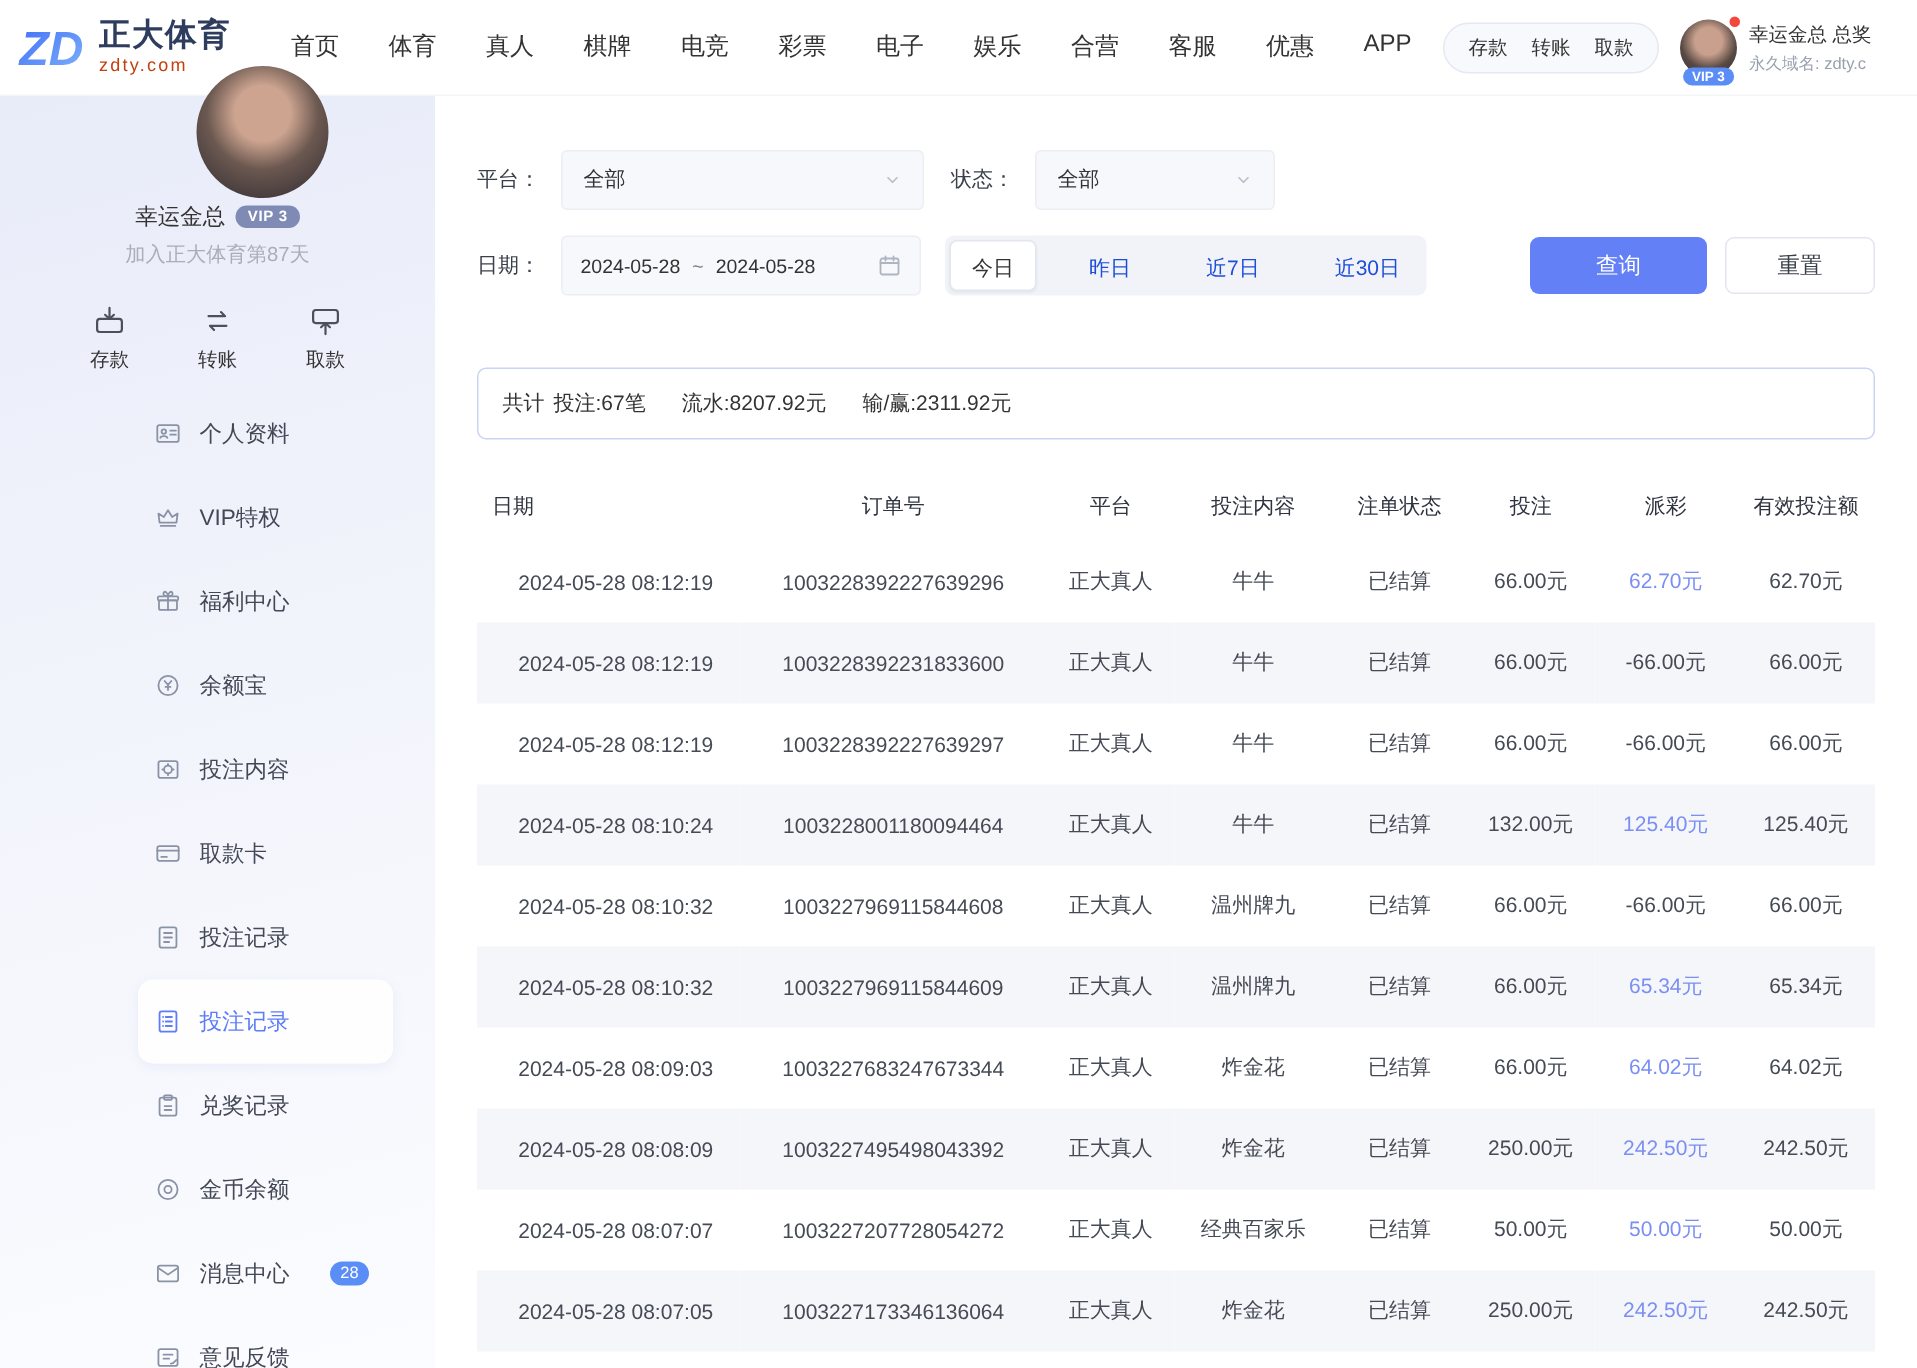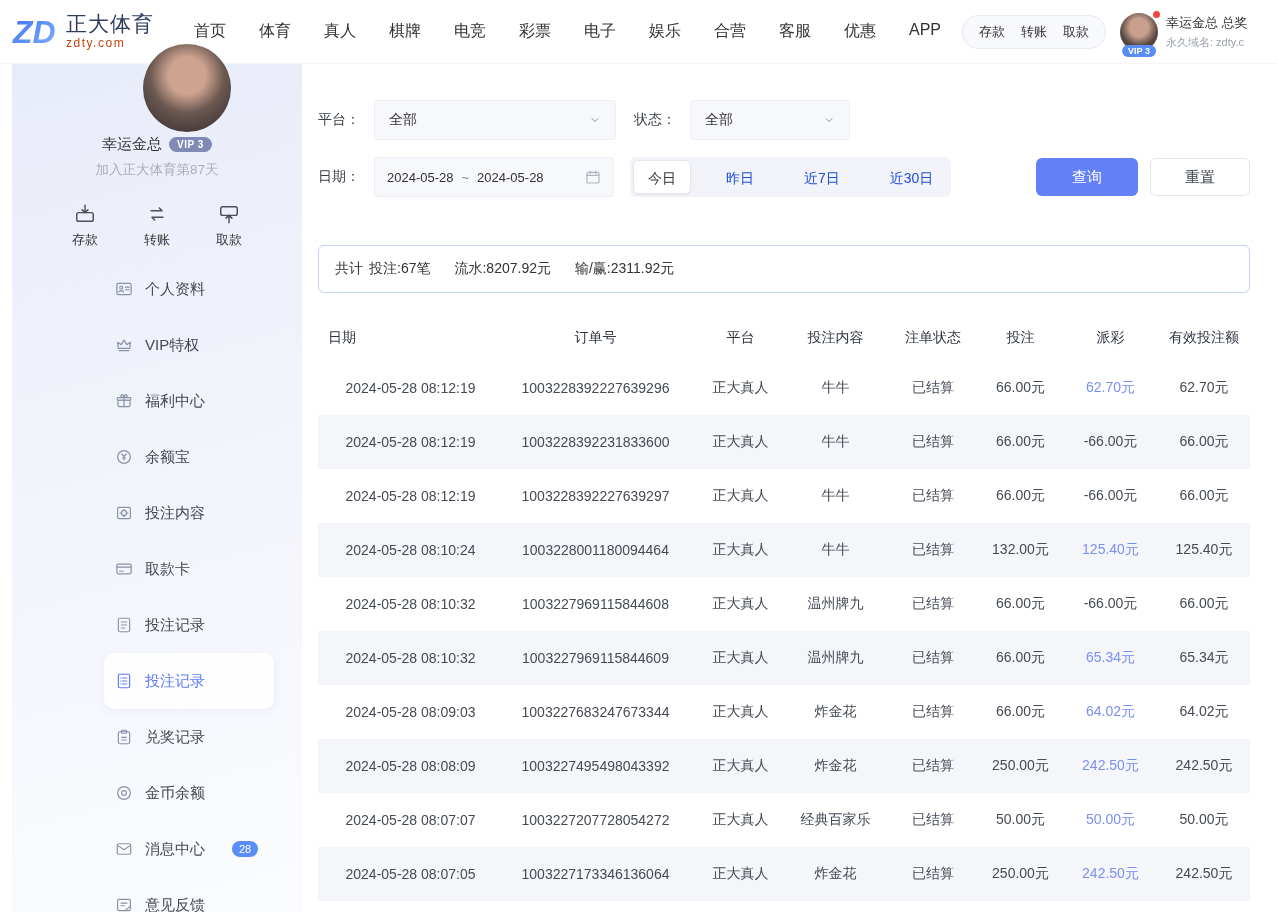--- a/index.html
+++ b/index.html
@@ -5,41 +5,41 @@
   * { margin:0; padding:0; box-sizing:border-box; }
   html,body { width:1278px; height:912px; overflow:hidden; background:#fff;
     font-family:"Liberation Sans", sans-serif; color:#333; }
   .page { position:relative; width:1278px; height:912px; }
 
   
   .topbar { position:absolute; top:0; left:0; width:100%; height:64px; background:#fff;
     display:flex; align-items:center; z-index:5; border-bottom:1px solid #f4f5f9; }
   .logo { display:flex; align-items:center; padding-left:12px; cursor:pointer; }
   .logo-text { margin-left:4px; line-height:1.05; }
-  .brand-name { font-size:21px; font-weight:400; color:#2e3c5e; letter-spacing:1px; }
+  .brand-name { font-size:21px; font-weight:700; color:#2e3c5e; letter-spacing:1px; }
   .brand-domain { font-size:12px; color:#c2410c; letter-spacing:1.5px; margin-top:2px; }
   .main-nav { display:flex; gap:33px; margin-left:40px; white-space:nowrap; }
   .nav-item { font-size:16px; color:#333; text-decoration:none; cursor:pointer; }
   .wallet-pill { margin-left:auto; display:flex; align-items:center; gap:16px; height:34px;
     padding:0 16px; border:1px solid #e6e8f2; border-radius:17px; background:#f8f9fc; }
   .wallet-link { font-size:13px; color:#333; text-decoration:none; cursor:pointer; }
   .user-chip { display:flex; align-items:center; gap:8px; margin-left:14px; flex:0 0 auto; }
   .avatar-sm { position:relative; width:38px; height:38px; border-radius:50%;
     background:radial-gradient(circle at 50% 38%, #c9a08d 0 30%, #5a4a44 60%, #2c2830 100%); }
   .red-dot { position:absolute; top:-2px; right:-2px; width:7px; height:7px; border-radius:50%;
     background:#f5483c; }
   .vip-badge-sm { position:absolute; bottom:-6px; left:50%; transform:translateX(-50%);
     background:var(--badge,#5b8df7); color:#fff; font-size:9px; padding:1px 6px;
     border-radius:8px; white-space:nowrap; font-weight:700; }
   .user-meta { width:112px; overflow:hidden; }
   .user-meta .line1 { font-size:13px; color:#333; white-space:nowrap; }
   .user-meta .line2 { font-size:11px; color:#9aa0ad; white-space:nowrap; margin-top:3px; }
 
   
-  .sidebar { position:absolute; top:64px; left:12px; width:290px; bottom:0; z-index:6;
+  .sidebar { position:absolute; top:64px; left:0; width:290px; bottom:0; z-index:6;
     background:linear-gradient(165deg,#e8ecf9 0%, #f1f3fb 40%, #fbfcff 100%);
     padding-top:70px; text-align:center; }
   .avatar-lg { position:absolute; top:-20px; left:131px; width:88px; height:88px;
     border-radius:50%; cursor:pointer;
     background:radial-gradient(circle at 50% 36%, #cda490 0 26%, #6b5850 52%, #2c2830 100%); }
   .profile-name-row { display:flex; align-items:center; justify-content:center; gap:7px; height:20px; }
   .profile-name { font-size:15px; color:#333; }
   .vip-pill { background:#7f8ab5; color:#fff; font-size:10px; font-weight:700;
     padding:2px 8px; border-radius:9px; letter-spacing:.5px; }
   .join-text { margin-top:7px; font-size:13.5px; color:#a9aeb9; }
@@ -81,21 +81,21 @@
   .date-box svg { margin-left:auto; color:#aeb4c2; }
   .segmented { margin-left:16px; background:#f2f3f8; border-radius:6px; padding:3px;
     display:flex; gap:20px; }
   .segment { padding:0 14px; height:34px; line-height:34px; font-size:14px; color:#1d4ed8;
     border-radius:5px; cursor:pointer; border:1px solid transparent; }
   .segment.active { background:#fff; color:#333; border-color:#e3e6ef;
     box-shadow:0 1px 2px rgba(0,0,0,.05); }
   .btns { margin-left:auto; display:flex; gap:12px; }
   .btn { height:38px; border-radius:6px; font-size:15px; display:flex; align-items:center;
     justify-content:center; cursor:pointer; font-family:inherit; }
-  .btn-primary { width:102px; background:var(--accent,#6480f6); color:#fff; border:none; }
+  .btn-primary { width:118px; background:var(--accent,#6480f6); color:#fff; border:none; }
   .btn-ghost { width:100px; background:#fff; color:#3a3f4a; border:1px solid #e3e6ef; }
 
   .summary-bar { margin-top:48px; height:48px; border:1px solid var(--summary-border,#c9d3f3);
     border-radius:6px; display:flex; align-items:center; padding:0 16px; font-size:14px; color:#333;
     background:#fff; }
   .summary-bar .s-prefix { margin-right:6px; }
   .summary-bar .s-part { margin-right:24px; }
 
   table.records { margin-top:22px; width:100%; border-collapse:collapse; table-layout:fixed;
     font-size:14px; }

